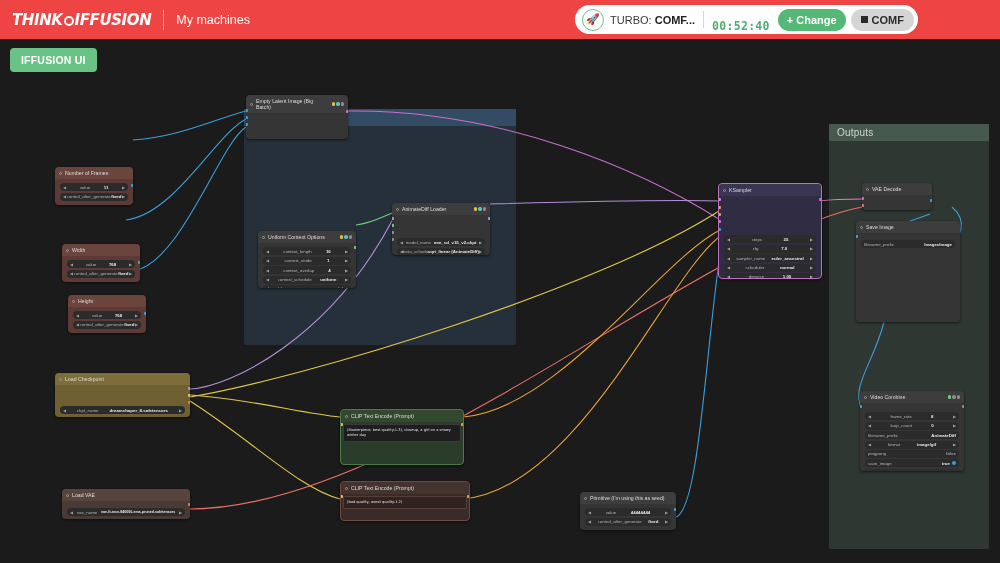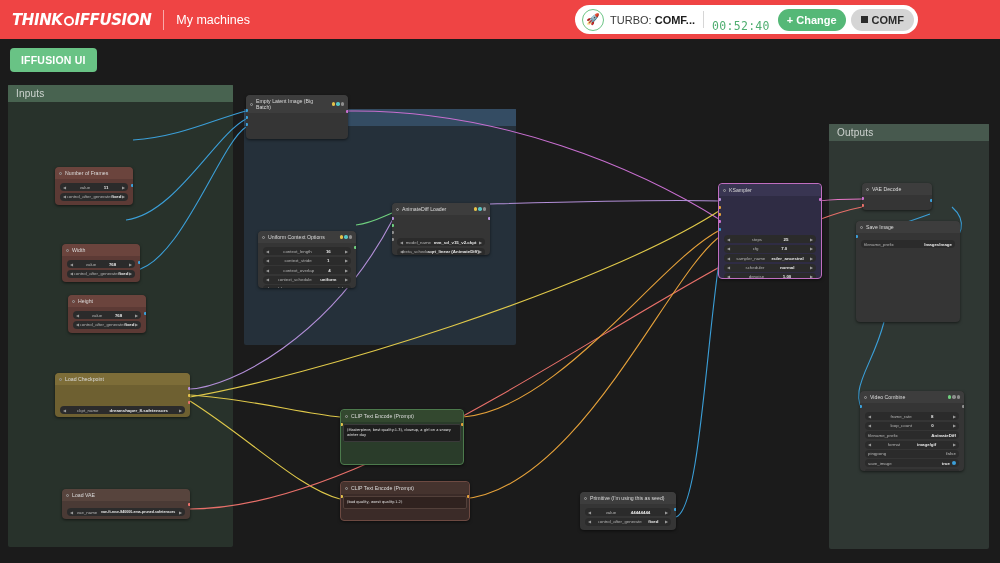--- a/index.html
+++ b/index.html
@@ -37,21 +37,21 @@
   .rocket-badge {
     width: 22px; height: 22px; border-radius: 50%;
     border: 1.4px solid #6cc585; display: flex; align-items: center; justify-content: center;
     margin: 0 6px 0 3px; font-size: 11px; color: #4aa766;
   }
   .machine-name { font-size: 11px; color: #3a3a3a; white-space: nowrap; }
   .machine-name b { color: #1d1d1d; }
   .pill-div { width: 1px; height: 17px; background: #d6d6d6; margin: 0 8px; }
   .timer {
     font-family: "DejaVu Sans Mono", monospace; font-size: 11.5px;
-    font-weight: normal; color: #4fae70; letter-spacing: .3px; margin-top: 12px;
+    font-weight: bold; color: #4fae70; letter-spacing: .3px; margin-top: 12px;
   }
   .btn-change {
     background: #55b877; color: #fff; border-radius: 13px;
     font-size: 11px; font-weight: bold; padding: 5px 9px; margin-left: 8px;
     display: flex; align-items: center; gap: 3px; cursor: pointer;
   }
   .btn-stop {
     background: #d5d5d5; color: #2b2b2b; border-radius: 13px;
     font-size: 11px; font-weight: bold; padding: 5px 10px; margin-left: 5px;
     display: flex; align-items: center; gap: 4px; cursor: pointer;
@@ -152,23 +152,20 @@
       </div>
       <div class="btn-stop">
         <span class="sq"></span>
         <span>COMF</span>
       </div>
     </div>
   </div>
 
   <div class="canvas">
 
-    <div class="group" style="left:8px; top:46px; width:225px; height:462px; background:rgba(74,106,84,.30);">
-      <div class="group-title" style="background:rgba(99,140,112,.55);">Inputs</div>
-    </div>
 
     <div class="group" style="left:244px; top:70px; width:272px; height:236px; background:rgba(46,65,83,.55);">
       <div class="group-title" style="background:rgba(56,84,110,.8); color:#8fb7d6;">Animate Diff Nodes</div>
     </div>
 
 
     <div class="group" style="left:829px; top:85px; width:160px; height:425px; background:rgba(63,79,71,.55);">
       <div class="group-title" style="background:rgba(80,101,88,.75);">Outputs</div>
     </div>
 

